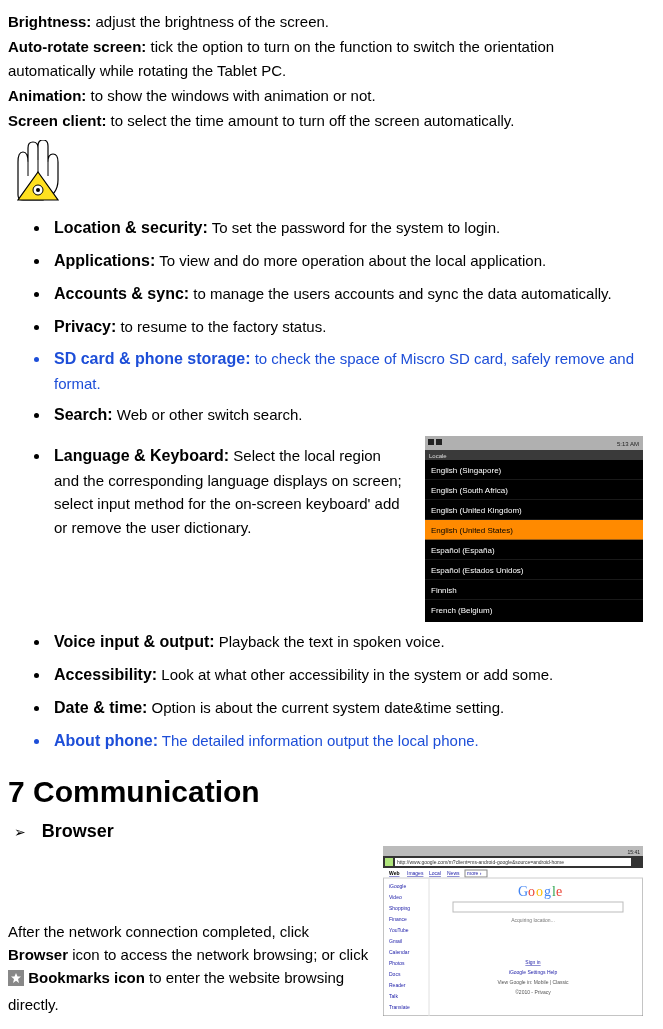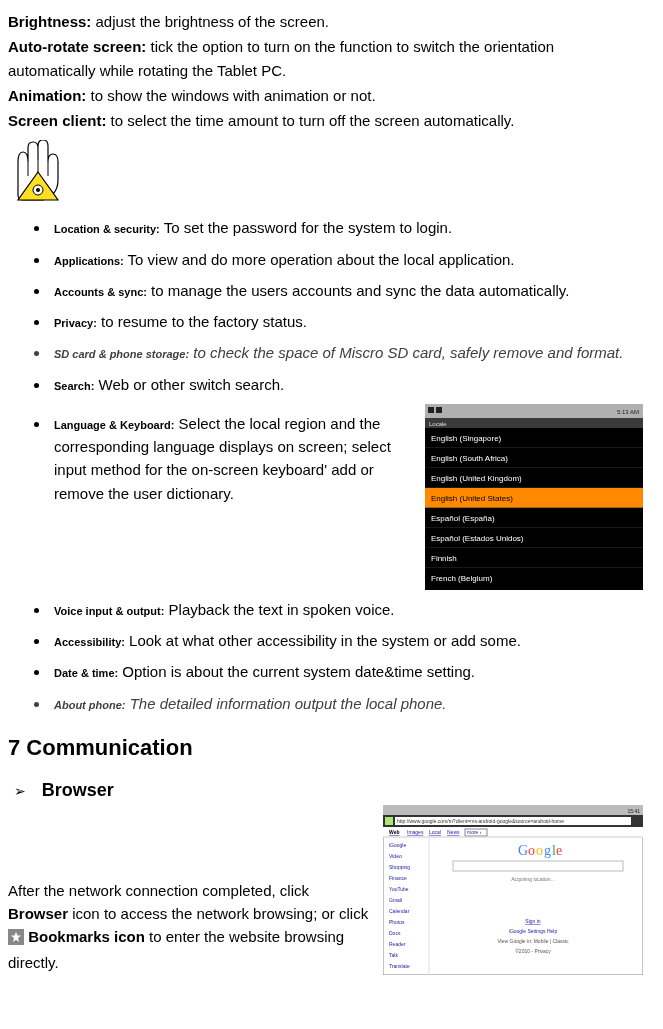--- a/index.html
+++ b/index.html
@@ -12,26 +12,26 @@
     box-sizing: border-box;
     line-height: 1.55;
   }
   .def-line { margin: 2px 0; }
   .def-line b { font-weight: bold; }
   .warnrow { display: flex; align-items: flex-start; margin: 8px 0 10px 0; }
   .warnrow svg { flex: 0 0 auto; margin-right: 22px; }
   .warntext { padding-top: 4px; }
   ul.bullets { list-style: disc; padding-left: 42px; margin: 4px 0; }
   ul.bullets li { padding-left: 4px; margin: 8px 0; }
-  ul.bullets li .lbl { font-weight: bold; font-size: 11px; }
-  .red, .red .lbl { color: #404040; font-style: italic; }
+  ul.bullets li .lbl { font-weight: bold; font-size: 16px; }
+  .red, .red .lbl { color: #1d4ed8; }
   .lang-block { display: flex; align-items: flex-start; margin: 6px 0 8px 0; }
   .lang-block .text { flex: 1; }
   .lang-block svg { flex: 0 0 auto; margin-left: 18px; }
-  h2.sec { font-size: 22px; font-weight: bold; margin: 16px 0 12px 0; }
+  h2.sec { font-size: 30px; font-weight: bold; margin: 16px 0 2px 0; }
   .sub { display: flex; align-items: baseline; padding-left: 6px; }
   .sub .chev { font-size: 14px; margin-right: 16px; color:#000; }
   .sub .ttl { font-size: 18px; font-weight: bold; }
   .browser-block { display: flex; align-items: flex-end; }
   .browser-block .text { flex: 1; padding-right: 10px; }
   .browser-block svg { flex: 0 0 auto; }
   .bm-icon { display:inline-block; vertical-align:-3px; }
 </style>
 </head>
 <body>

